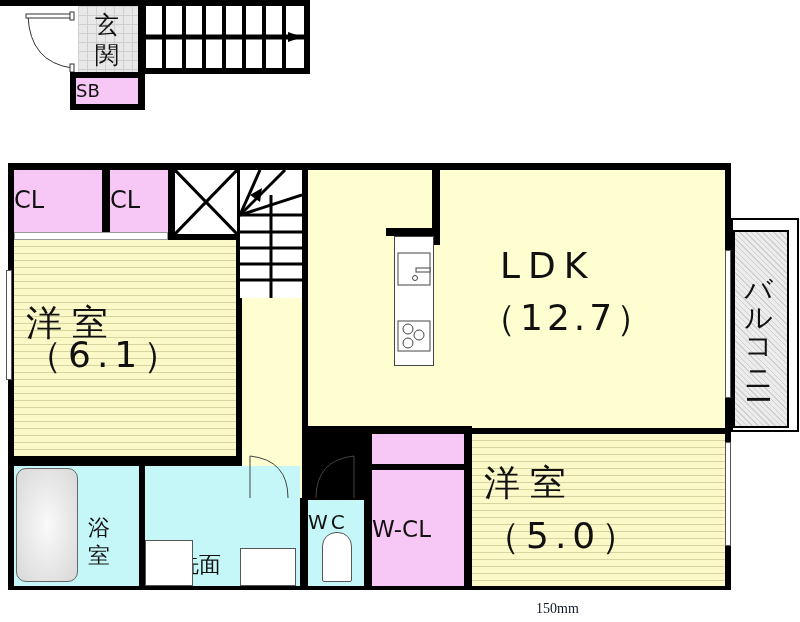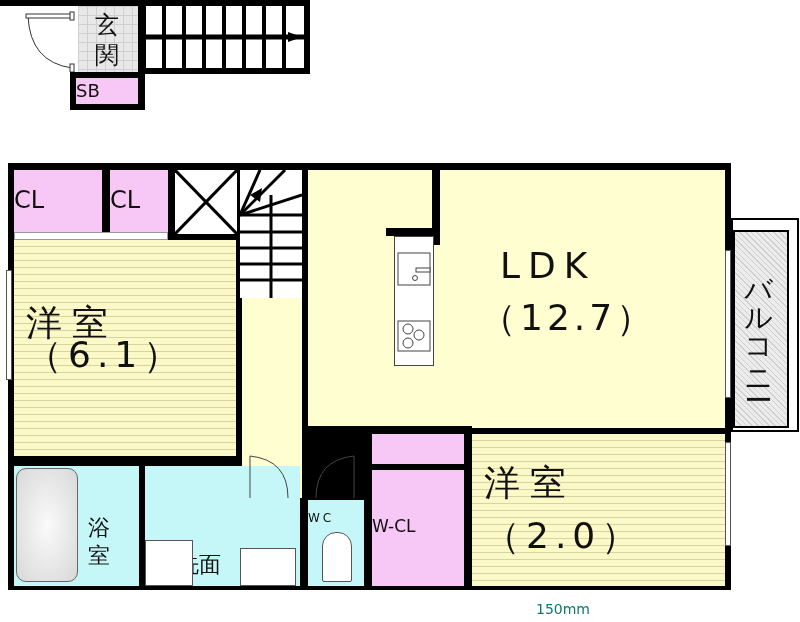--- a/index.html
+++ b/index.html
@@ -114,40 +114,40 @@
 <div class="label" style="left:500px;top:248px;width:160px;font-size:36px;letter-spacing:8px;">LDK</div>
 <div class="label" style="left:480px;top:300px;width:200px;font-size:36px;letter-spacing:4px;">（12.7）</div>
 <div class="abs" style="left:725px;top:250px;width:6px;height:148px;background:#fff;border:1px solid #555;"></div>
 
 <div class="abs" style="left:731px;top:218px;width:68px;height:214px;border:2px solid #000;background:#fff;"></div>
 <div class="abs hatch" style="left:733px;top:230px;width:56px;height:198px;border:2px solid #000;"></div>
 <div class="label vtext" style="left:744px;top:258px;font-size:28px;">バルコニー</div>
 
 <div class="abs pink" style="left:372px;top:434px;width:92px;height:30px;"></div>
 <div class="abs pink" style="left:372px;top:470px;width:92px;height:116px;"></div>
-<div class="label" style="left:372px;top:518px;width:92px;font-size:17px;">W-CL</div>
+<div class="label" style="left:372px;top:518px;width:92px;font-size:23px;">W-CL</div>
 
 <div class="abs wood" style="left:472px;top:434px;width:253px;height:152px;"></div>
 <div class="label big" style="left:472px;top:465px;width:253px;">洋室</div>
-<div class="label big" style="left:472px;top:518px;width:253px;letter-spacing:6px;">（2.0）</div>
+<div class="label big" style="left:472px;top:518px;width:253px;letter-spacing:6px;">（5.0）</div>
 <div class="abs" style="left:725px;top:442px;width:6px;height:104px;background:#fff;border:1px solid #555;"></div>
 
 <div class="abs cyan" style="left:14px;top:466px;width:125px;height:120px;"></div>
 <div class="abs" style="left:16px;top:468px;width:62px;height:114px;background:radial-gradient(ellipse at center,#fafafa,#d8d8d8);border:1px solid #666;border-radius:10px;"></div>
 <div class="label" style="left:88px;top:514px;width:26px;font-size:22px;line-height:28px;white-space:normal;word-break:break-all;">浴室</div>
 
 <div class="abs cyan" style="left:145px;top:466px;width:155px;height:120px;"></div>
 <div class="label" style="left:177px;top:518px;width:60px;font-size:22px;margin-top:36px;">洗面</div>
 <div class="abs" style="left:145px;top:540px;width:48px;height:46px;background:#fff;border:1px solid #555;"></div>
 <div class="abs" style="left:240px;top:548px;width:56px;height:38px;background:#fff;border:1px solid #555;"></div>
 
 <svg class="abs" style="left:244px;top:454px;" width="50" height="46">
     <path d="M6 2 L6 44 M6 2 Q44 6 44 44" fill="none" stroke="#444"></path>
   </svg>
 <svg class="abs" style="left:310px;top:454px;" width="50" height="46">
     <path d="M44 2 L44 44 M44 2 Q6 6 6 44" fill="none" stroke="#444"></path>
   </svg>
 
 <div class="abs cyan" style="left:308px;top:500px;width:56px;height:86px;"></div>
-<div class="label" style="left:308px;top:512px;width:56px;font-size:12px;letter-spacing:3px;">WC</div>
+<div class="label" style="left:308px;top:512px;width:56px;font-size:20px;letter-spacing:3px;">WC</div>
 <div class="abs" style="left:322px;top:532px;width:30px;height:50px;background:#fff;border:1px solid #555;border-radius:14px 14px 2px 2px;"></div>
 
-<div class="label" style="left:536px;top:602px;font-size:14px;color:#0f766e;">150mm</div>
+<div class="label" style="left:536px;top:602px;font-size:14px;color:#0f172a;font-family:Liberation Serif, serif;">150mm</div>
 
 </body></html>

